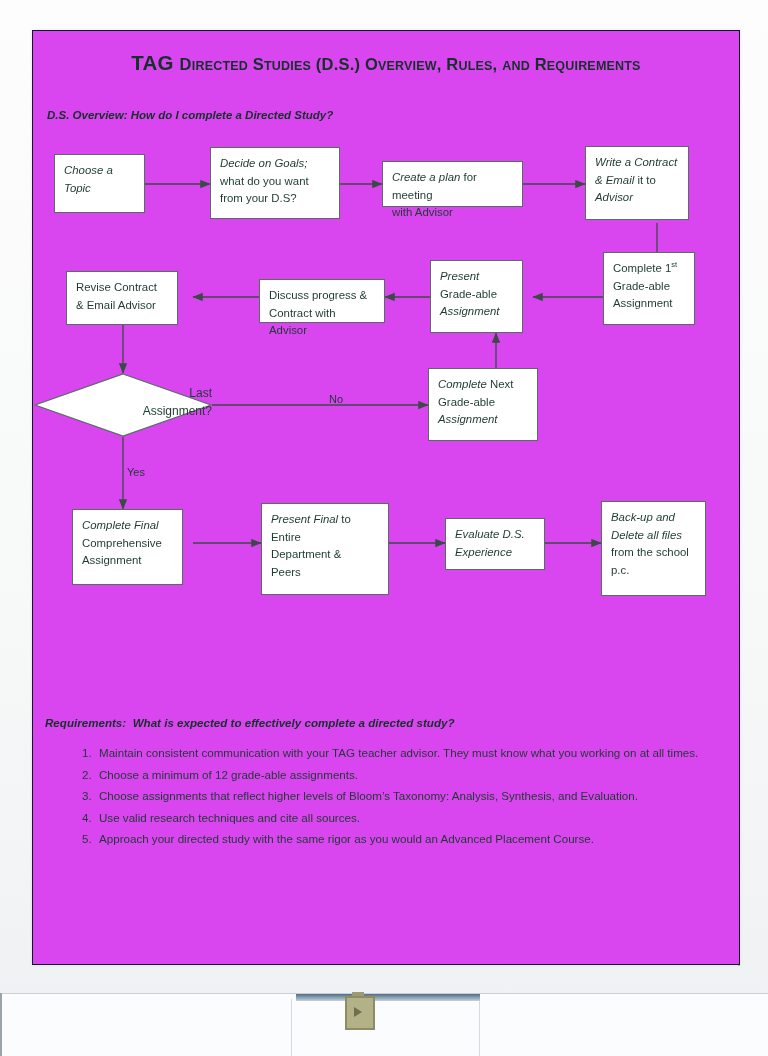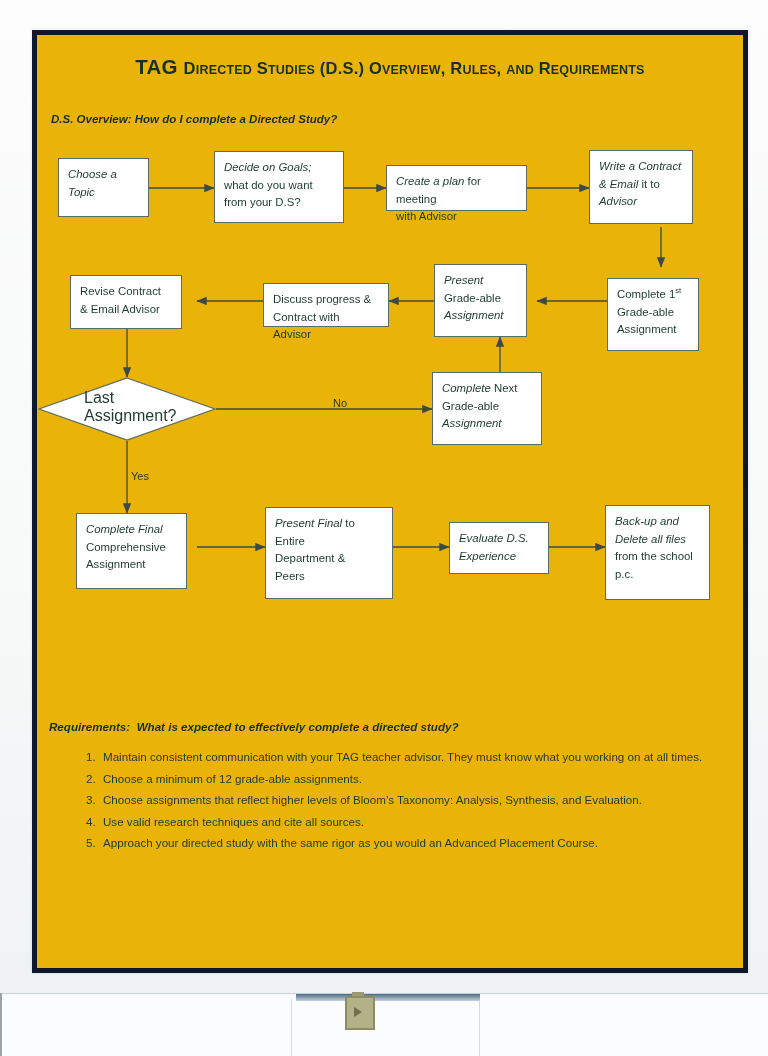--- a/index.html
+++ b/index.html
@@ -9,21 +9,21 @@
     font-family:"Liberation Sans",sans-serif;
     overflow:hidden;position:relative;
   }
   
   .scan-bg{
     position:absolute;left:0;top:0;width:768px;height:1056px;
     background:linear-gradient(180deg,#fdfdfd 0%,#f7f8f8 60%,#eef1f3 100%);
   }
   .page-frame{
     position:absolute;left:32px;top:30px;width:706px;height:933px;
-    background:#eab308;border:5px solid #0f172a;
+    background:#d946ef;border:1px solid #0f172a;
     box-shadow:0 0 3px rgba(0,0,0,.10);
   }
   .page-shadow-r{
     position:absolute;left:738px;top:33px;width:2px;height:933px;
     background:rgba(120,128,126,.45);
   }
   .page-shadow-b{
     position:absolute;left:35px;top:963px;width:704px;height:2px;
     background:rgba(120,128,126,.45);
   }
@@ -70,22 +70,22 @@
   }
   .node i{font-style:italic;}
   .node sup{font-size:7.5px;vertical-align:super;line-height:0;}
   .diamond{
     position:absolute;width:178px;height:64px;
   }
   .diamond .shape{
     position:absolute;left:0;top:0;width:178px;height:64px;
   }
   .diamond .txt{
-    position:absolute;left:0;top:12px;width:178px;text-align:left;
-    font-size:16px;line-height:17.5px;color:#1e3a32;padding-left:46px;
+    position:absolute;left:0;top:12px;width:178px;text-align:right;
+    font-size:12px;line-height:17.5px;color:#1e3a32;
   }
   .edge-label{
     position:absolute;font-size:11px;color:#1e3a32;
   }
   svg.lines{position:absolute;left:0;top:0;width:706px;height:640px;overflow:visible;}
 
   
   .req-head{
     position:absolute;left:12px;top:685px;
     font-size:11.6px;font-weight:bold;font-style:italic;color:#16302a;
@@ -156,21 +156,21 @@
       </div>
 
       <div class="node" style="left:349px;top:130px;width:141px;height:46px;">
         <i>Create a plan</i> for meeting<br>with Advisor
       </div>
 
       <div class="node" style="left:552px;top:115px;width:104px;height:74px;">
         <i>Write a Contract</i><br><i>&amp; Email</i> it to<br><i>Advisor</i>
       </div>
 
-      <div class="node" style="left:570px;top:243px;width:92px;height:73px;">
+      <div class="node" style="left:570px;top:221px;width:92px;height:73px;">
         Complete 1<sup>st</sup><br>Grade-able<br>Assignment
       </div>
 
       <div class="node" style="left:397px;top:229px;width:93px;height:73px;">
         <i>Present</i><br>Grade-able<br><i>Assignment</i>
       </div>
 
       <div class="node" style="left:226px;top:248px;width:126px;height:44px;">
         Discuss progress &amp;<br>Contract with Advisor
       </div>

